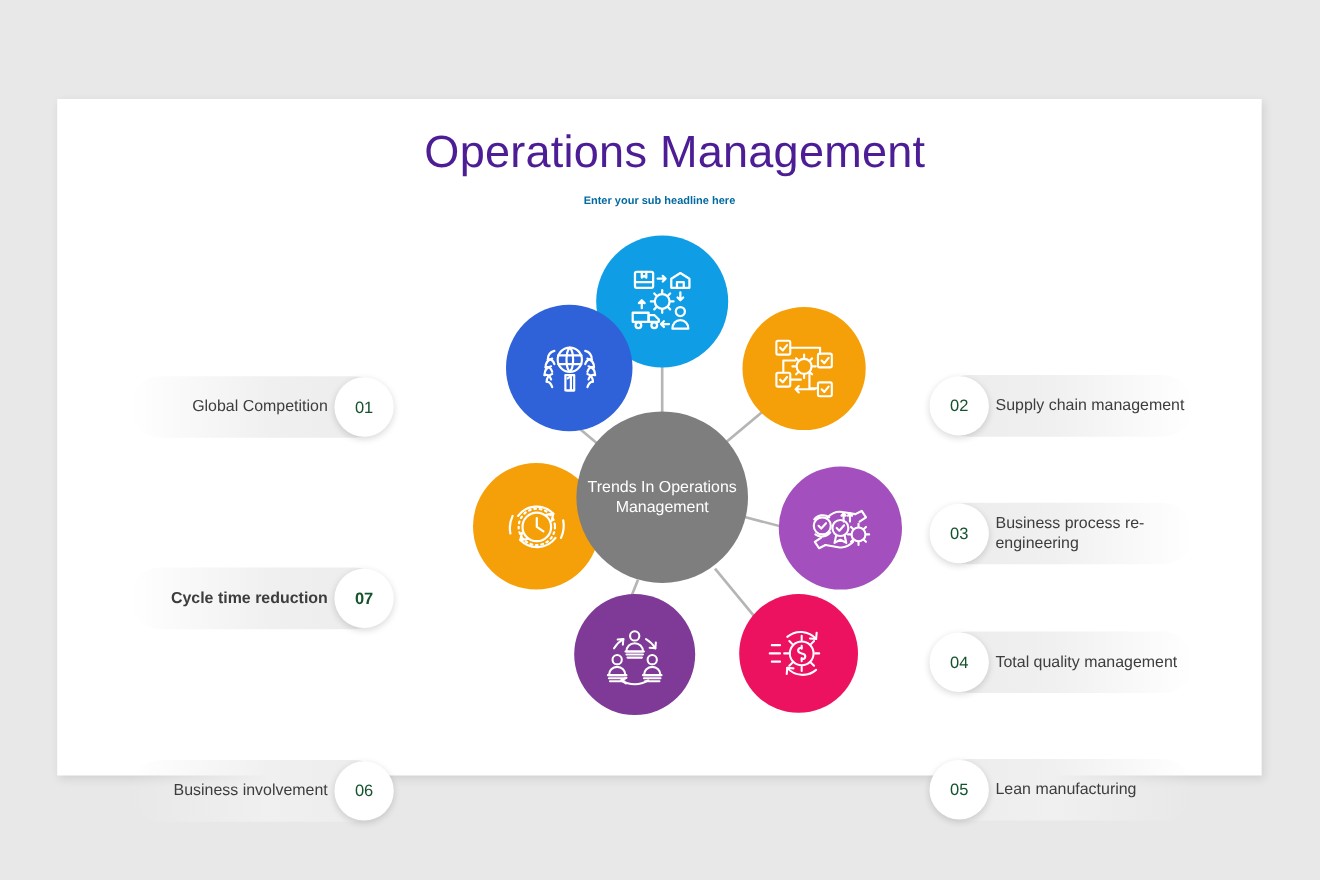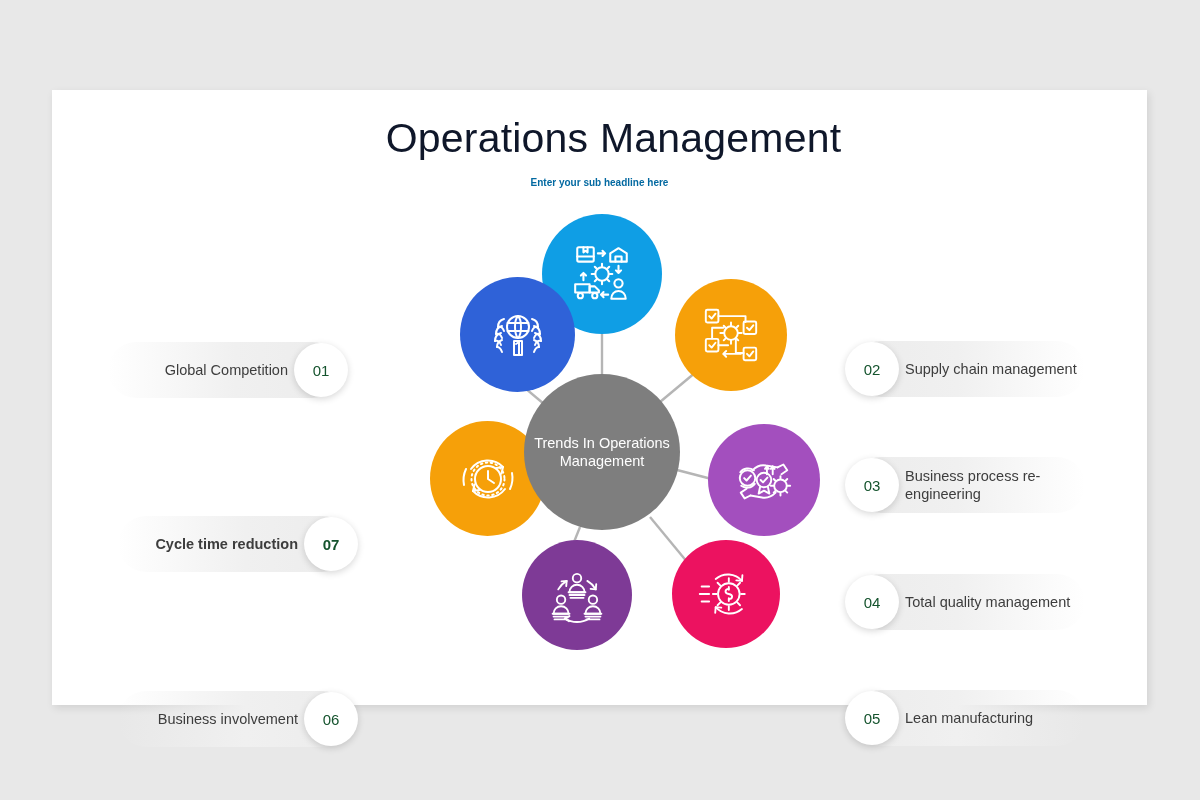--- a/index.html
+++ b/index.html
@@ -28,21 +28,21 @@
   .header {
     position: absolute;
     left: 0;
     top: 23px;
     width: 100%;
     text-align: center;
   }
   .slide-title {
     font-size: 41px;
     font-weight: 400;
-    color: #0f172a;
+    color: #4c1d95;
     letter-spacing: 0.2px;
     line-height: 50px;
     white-space: nowrap;
     padding-left: 28px;
   }
   .slide-subtitle {
     margin-top: 10px;
     font-size: 10px;
     font-weight: 700;
     color: #0369a1;
@@ -137,21 +137,21 @@
 </head>
 <body>
 
 <div class="slide-card">
 
   <div class="header">
     <div class="slide-title">Operations Management</div>
     <div class="slide-subtitle">Enter your sub headline here</div>
   </div>
 
-  <div class="pill pill-left" style="left:56px; top:252px;">
+  <div class="pill pill-left" style="left:66px; top:252px;">
     <span class="pill-text">Global Competition</span>
     <span class="pill-num">01</span>
   </div>
 
   <div class="pill pill-left" style="left:66px; top:426px;font-weight:bold;">
     <span class="pill-text">Cycle time reduction</span>
     <span class="pill-num">07</span>
   </div>
 
   <div class="pill pill-left" style="left:66px; top:601px;">

